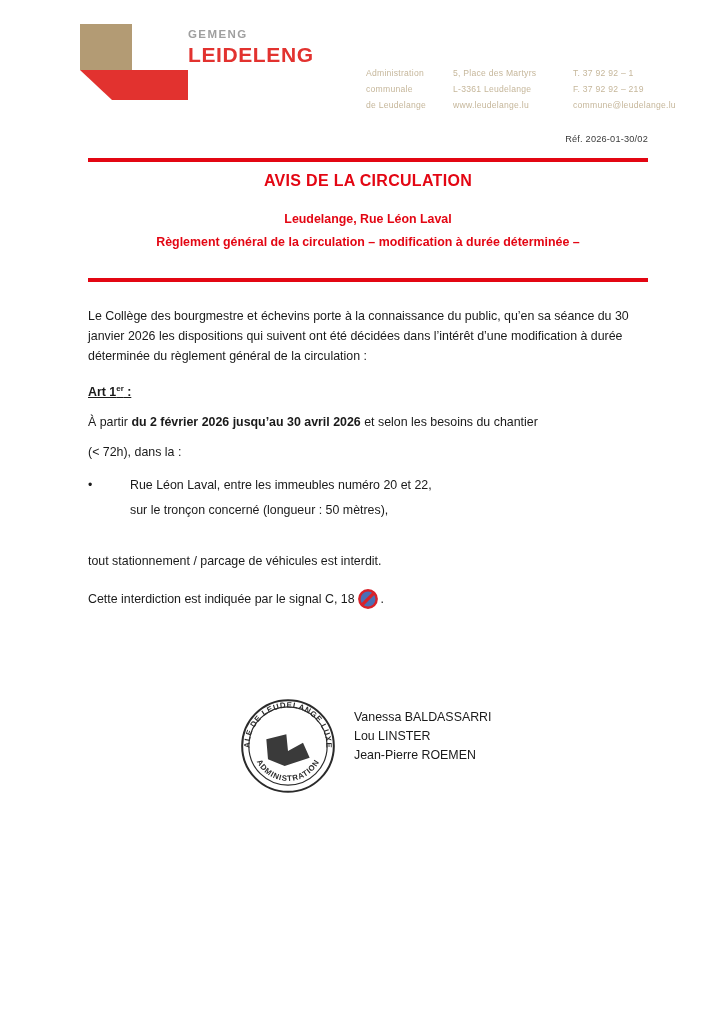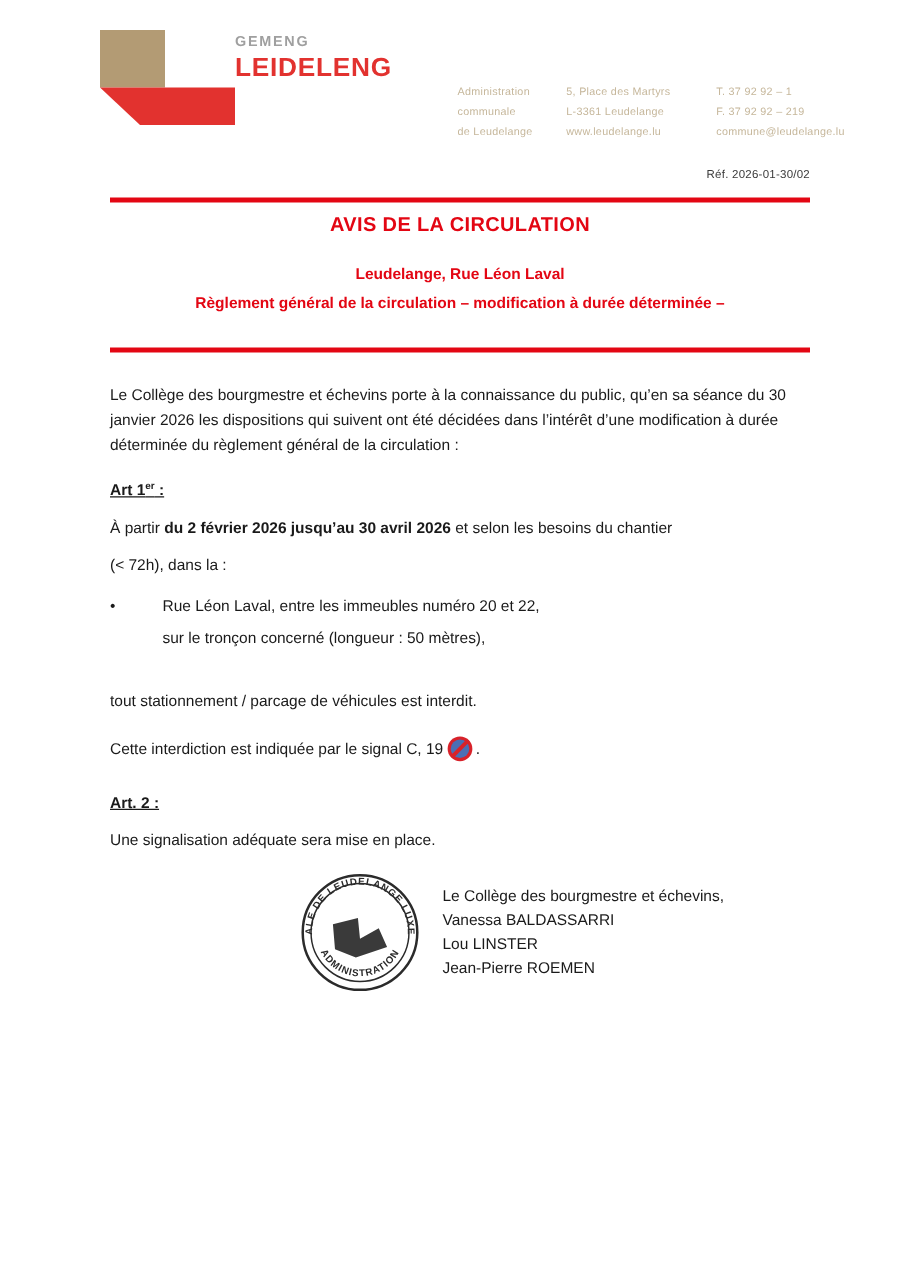--- a/index.html
+++ b/index.html
@@ -260,33 +260,27 @@
       <p class="para tight">(&lt; 72h), dans la :</p>
 
       <div class="bullet-row">
         <span class="bullet-mark">•</span>
         <span class="bullet-text">Rue Léon Laval, entre les immeubles numéro 20 et 22,</span>
       </div>
       <div class="bullet-cont">sur le tronçon concerné (longueur : 50 mètres),</div>
 
       <p class="para" style="margin-top:28px">tout stationnement / parcage de véhicules est interdit.</p>
 
-      <p class="para"><span>Cette interdiction est indiquée par le signal C, 19</span><svg class="sign-inline" viewBox="0 0 40 40">
+      <p class="para"><span>Cette interdiction est indiquée par le signal C, 18</span><svg class="sign-inline" viewBox="0 0 40 40">
             <circle cx="20" cy="20" r="18" fill="#d8222a"></circle>
             <circle cx="20" cy="20" r="13.5" fill="#4a6fb5"></circle>
             <rect x="17.2" y="3" width="5.6" height="34" fill="#d8222a" transform="rotate(45 20 20)"></rect>
           </svg><span>.</span></p>
     </div>
 
-    <div>
-      <div class="art-head-wrap">
-        <span class="art-head">Art. 2 :</span>
-      </div>
-      <p class="para">Une signalisation adéquate sera mise en place.</p>
-    </div>
   </div>
 
   <div class="signature">
 
     <svg class="stamp" viewBox="0 0 120 120">
       <defs>
         <path id="arcTop" d="M 14 60 A 46 46 0 0 1 106 60"></path>
         <path id="arcBottom" d="M 18 60 A 42 42 0 0 0 102 60"></path>
       </defs>
       <circle cx="60" cy="60" r="55" fill="none" stroke="#2b2b2b" stroke-width="2.4"></circle>
@@ -294,20 +288,19 @@
       <text font-family="Liberation Sans, sans-serif" font-size="9.4" font-weight="700" fill="#2b2b2b" letter-spacing="0.9">
         <textPath href="#arcTop" startOffset="50%" text-anchor="middle">COMMUNALE DE LEUDELANGE LUXEMBOURG</textPath>
       </text>
       <text font-family="Liberation Sans, sans-serif" font-size="9.4" font-weight="700" fill="#2b2b2b" letter-spacing="0.9">
         <textPath href="#arcBottom" startOffset="50%" text-anchor="middle">ADMINISTRATION</textPath>
       </text>
       <path d="M34 52 L58 46 L60 66 L78 56 L86 74 L56 84 L36 76 Z" fill="#3a3a3a"></path>
     </svg>
 
     <div class="sign-names">
-      <div>Le Collège des bourgmestre et échevins,</div>
       <div>Vanessa BALDASSARRI</div>
       <div>Lou LINSTER</div>
       <div>Jean-Pierre ROEMEN</div>
     </div>
   </div>
 
 </div>
 
 </body></html>

